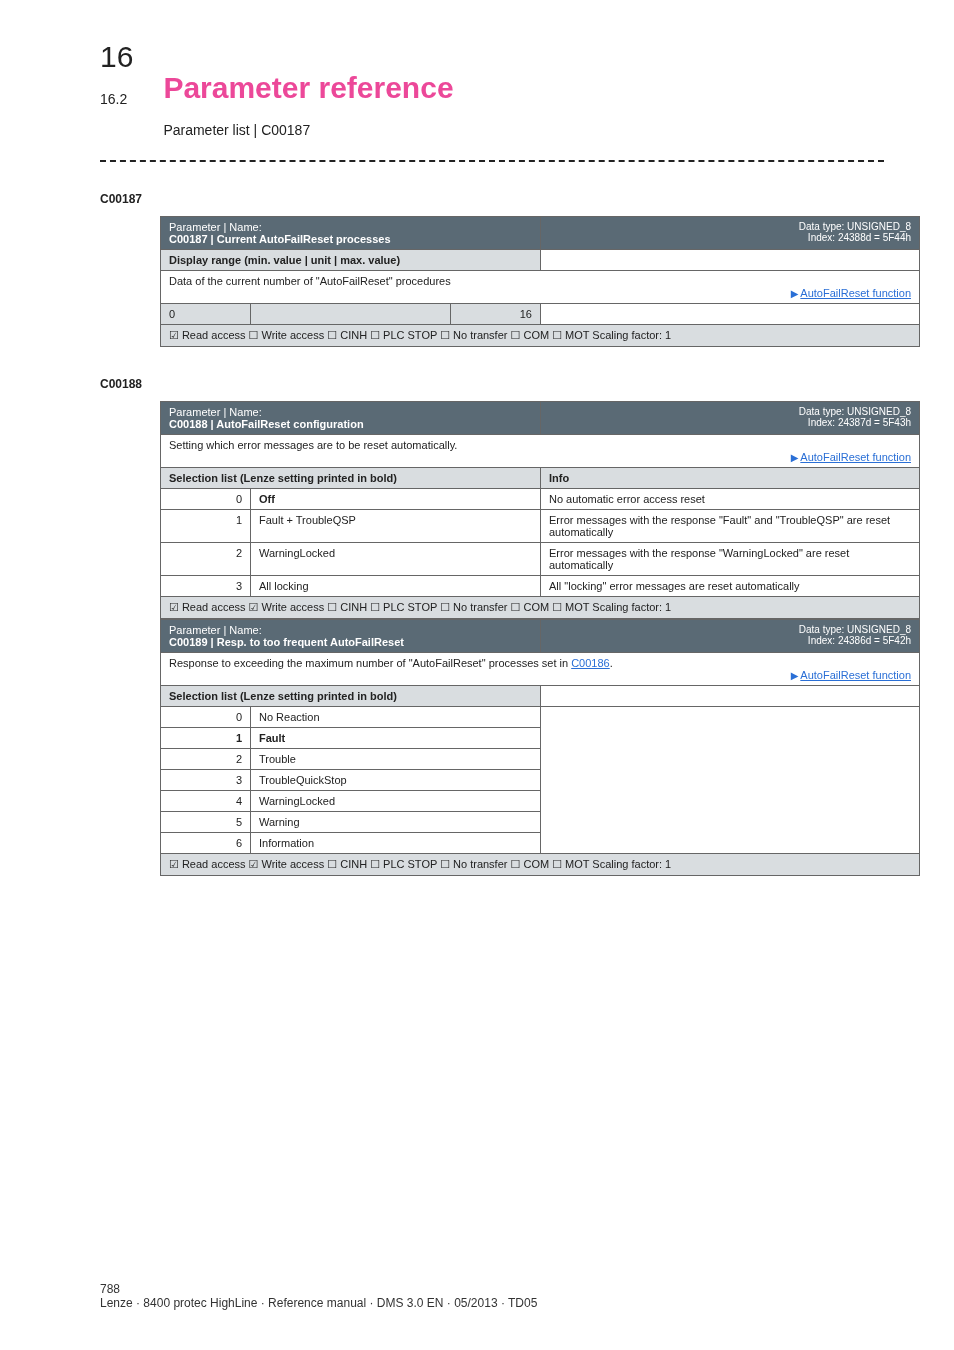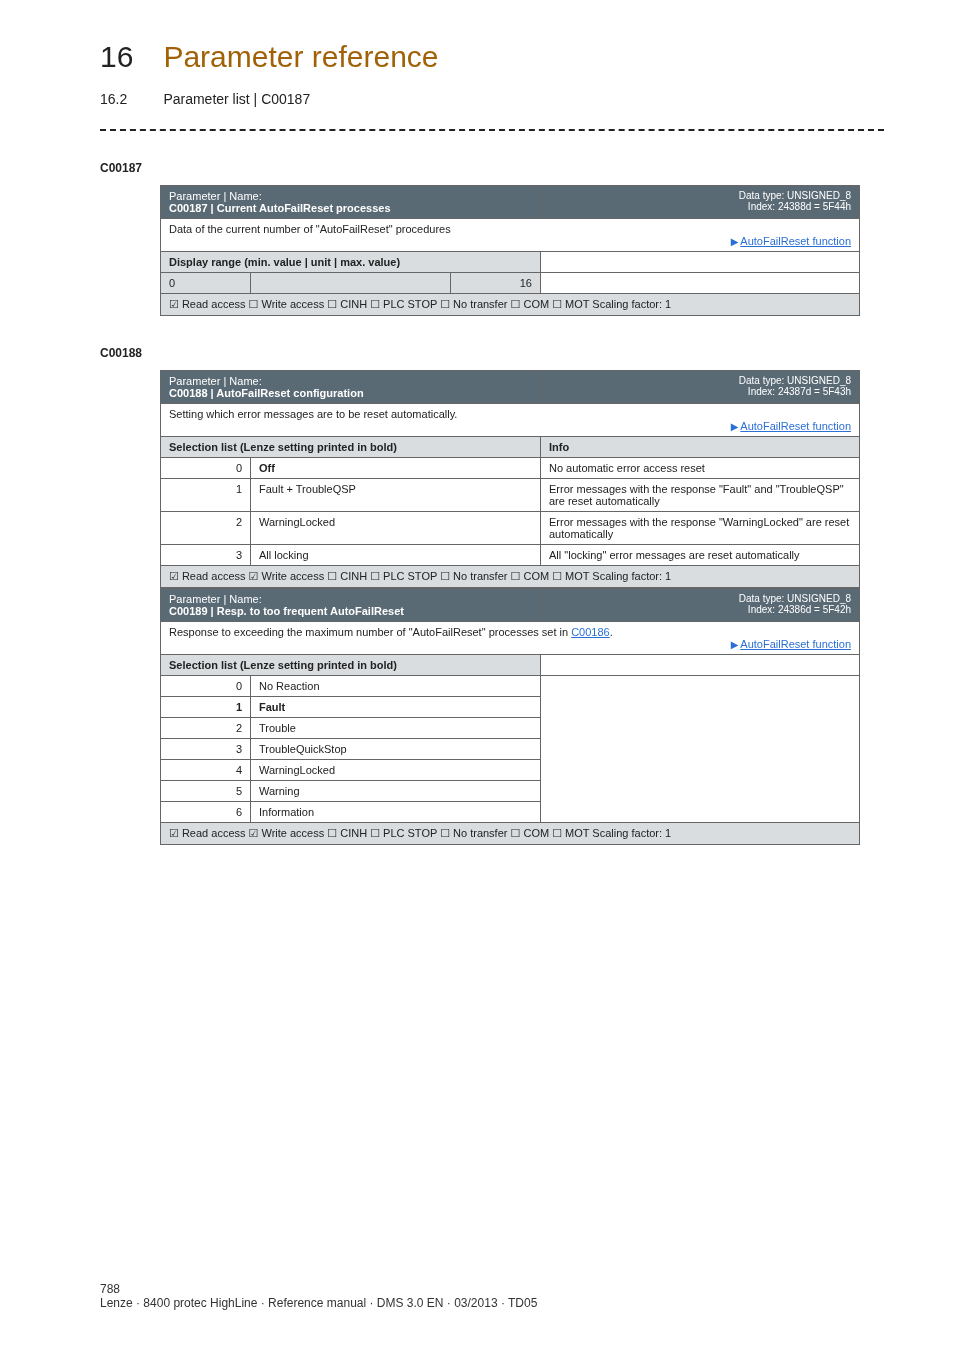--- a/index.html
+++ b/index.html
@@ -1,24 +1,24 @@
 <!DOCTYPE html>
 <html><head>
 <meta charset="utf-8">
 <style>
   * { margin: 0; padding: 0; box-sizing: border-box; }
   html, body { width: 954px; height: 1350px; background: #fff; font-family: Arial, Helvetica, sans-serif; color: #222; }
   .page { width: 954px; height: 1350px; position: relative; padding: 40px 70px 40px 100px; }
   .chap-num { font-size: 30px; font-weight: 400; color: #222; }
-  .chap-title { font-size: 30px; font-weight: 400; color: #a16207; }
+  .chap-title { font-size: 30px; font-weight: 700; color: #ec4899; margin-top: 31px; }
   .sub-line { font-size: 14px; color: #222; margin-top: 17px; }
   .hr-dashed { margin-top: 22px; border: none; border-top: 2px dashed #222; }
   .section-code { font-size: 12px; font-weight: bold; margin-top: 30px; margin-bottom: 10px; }
 
-  .tbl { border-collapse: collapse; width: 700px; margin-left: 60px; font-size: 11px; }
+  .tbl { border-collapse: collapse; width: 760px; margin-left: 60px; font-size: 11px; }
   .tbl td, .tbl th { border: 1px solid #666; padding: 4px 8px; vertical-align: top; }
   .tbl .hdr { background: #5a6a75; color: #fff; }
   .tbl .hdr-right { background: #5a6a75; color: #fff; text-align: right; font-size: 10px; }
   .tbl .shade { background: #d9dde0; }
   .tbl .right { text-align: right; }
   .link { color: #2a6fd6; text-decoration: underline; }
   .arrow { color: #2a6fd6; font-size: 10px; margin-right: 2px; }
   .cb { font-family: "Segoe UI Symbol", Arial; margin-left: 36px; }
 
   .footer { position: absolute; bottom: 40px; left: 100px; right: 70px; display: flex; justify-content: space-between; font-size: 12px; color: #333; flex-direction: column; }
@@ -50,28 +50,28 @@
       <td class="hdr" colspan="3">
         <div>Parameter | Name:</div>
         <div><b>C00187 | Current AutoFailReset processes</b></div>
       </td>
       <td class="hdr-right">
         <div>Data type: UNSIGNED_8</div>
         <div>Index: 24388d = 5F44h</div>
       </td>
     </tr>
     <tr>
+      <td class="shade" colspan="3"><b>Display range (min. value | unit | max. value)</b></td>
+      <td></td>
+    </tr>
+    <tr>
       <td colspan="4">
         <div>Data of the current number of "AutoFailReset" procedures</div>
         <div class="right"><span class="arrow">▶</span><span class="link">AutoFailReset function</span></div>
       </td>
-    </tr>
-    <tr>
-      <td class="shade" colspan="3"><b>Display range (min. value | unit | max. value)</b></td>
-      <td></td>
     </tr>
     <tr>
       <td class="shade" style="width:90px">0</td>
       <td class="shade" style="width:200px"></td>
       <td class="shade right" style="width:90px">16</td>
       <td></td>
     </tr>
     <tr>
       <td class="shade cb" colspan="4">☑ Read access   ☐ Write access   ☐ CINH   ☐ PLC STOP   ☐ No transfer   ☐ COM   ☐ MOT     Scaling factor: 1</td>
     </tr>
@@ -181,15 +181,15 @@
       <td>Information</td>
     </tr>
     <tr>
       <td class="shade cb" colspan="3">☑ Read access   ☑ Write access   ☐ CINH   ☐ PLC STOP   ☐ No transfer   ☐ COM   ☐ MOT     Scaling factor: 1</td>
     </tr>
   </tbody>
     </table>
 
   <div class="footer">
     <span>788</span>
-    <span>Lenze · 8400 protec HighLine · Reference manual · DMS 3.0 EN · 03/2013 · TD05</span>
+    <span>Lenze · 8400 protec HighLine · Reference manual · DMS 3.0 EN · 05/2013 · TD05</span>
   </div>
 </div>
 
 </body></html>

